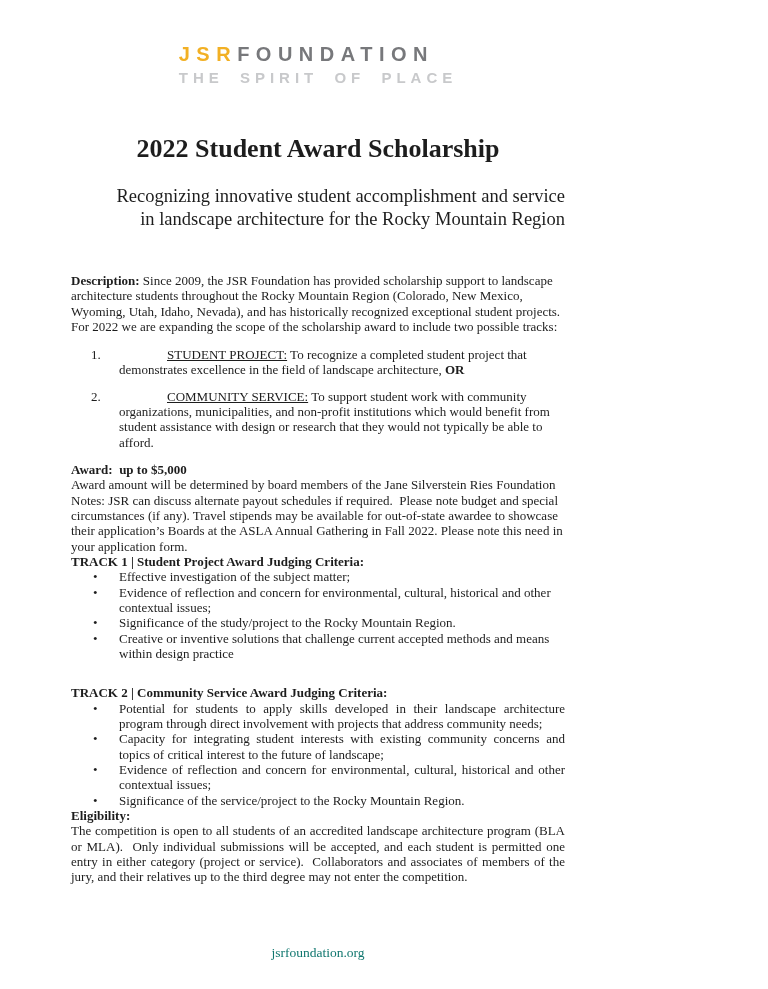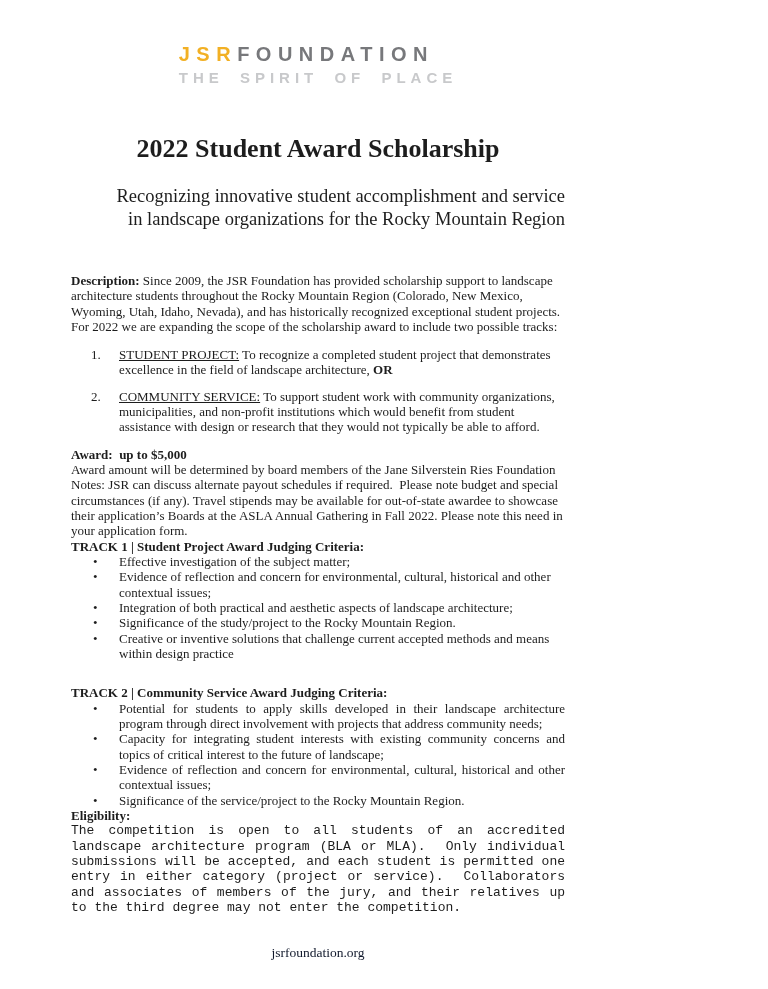--- a/index.html
+++ b/index.html
@@ -62,21 +62,21 @@
   }
 
   
   .doc-body {
     margin-top: 42px;
     font-size: 13px;
     line-height: 1.18;
   }
   .doc-body p { margin: 0; }
   b, .bold { font-weight: bold; }
-  .underline { text-decoration: underline; }
+  .underline { text-decoration: underline; margin-left: 48px; }
   .pre { white-space: pre-wrap; }
 
   .num-item {
     display: flex;
     padding-left: 20px;
   }
   .num-item .num {
     width: 28px;
     flex-shrink: 0;
   }
@@ -100,49 +100,49 @@
   }
   ul.criteria-list li::before {
     content: "\2022";
     position: absolute;
     left: 22px;
     top: 0;
   }
   ul.criteria-list.justified li { text-align: justify; }
 
   .eligibility-heading { margin-top: 13px; font-weight: bold; }
-  .eligibility-para { text-align: justify; font-family: Liberation Mono, monospace; }
+  .eligibility-para { text-align: justify; }
 
   
   .footer {
     position: absolute;
     left: 0;
     bottom: 28px;
     width: 100%;
     text-align: center;
     font-size: 13.5px;
-    color: #0f172a;
+    color: #0f766e;
   }
 </style>
 </head>
 <body>
 
 <div class="page">
 
   <div class="logo-block">
     <div class="logo-line">
       <span style="color:#F2B024;">JSR</span><span style="color:#77787B;">FOUNDATION</span>
     </div>
     <div class="logo-tagline" style="color:#C8C9CB;">THE SPIRIT OF PLACE</div>
   </div>
 
   <div class="doc-title">2022 Student Award Scholarship</div>
   <div class="doc-subtitle">
     <span>Recognizing innovative student accomplishment and service</span><br>
-    <span>in landscape organizations for the Rocky Mountain Region</span>
+    <span>in landscape architecture for the Rocky Mountain Region</span>
   </div>
 
   <div class="doc-body">
 
     <p>
       <b>Description:</b><span> Since 2009, the JSR Foundation has provided scholarship support to landscape architecture students throughout the Rocky Mountain Region (Colorado, New Mexico, Wyoming, Utah, Idaho, Nevada), and has historically recognized exceptional student projects. For 2022 we are expanding the scope of the scholarship award to include two possible tracks:</span>
     </p>
 
     <div class="num-item num-item-1">
       <span class="num">1.</span>
@@ -160,21 +160,20 @@
     <div class="award-block">
       <p class="bold pre">Award:  up to $5,000</p>
       <p>Award amount will be determined by board members of the Jane Silverstein Ries Foundation</p>
     </div>
     <p class="notes-para pre">Notes: JSR can discuss alternate payout schedules if required.  Please note budget and special circumstances (if any). Travel stipends may be available for out-of-state awardee to showcase their application’s Boards at the ASLA Annual Gathering in Fall 2022. Please note this need in your application form.</p>
 
     <p class="criteria-heading">TRACK 1 | Student Project Award Judging Criteria:</p>
     <ul class="criteria-list">
       <li>Effective investigation of the subject matter;</li>
       <li>Evidence of reflection and concern for environmental, cultural, historical and other contextual issues;</li>
-      <li>Integration of both practical and aesthetic aspects of landscape architecture;</li>
       <li>Significance of the study/project to the Rocky Mountain Region.</li>
       <li>Creative or inventive solutions that challenge current accepted methods and means within design practice</li>
     </ul>
 
     <p class="criteria-heading t2">TRACK 2 | Community Service Award Judging Criteria:</p>
     <ul class="criteria-list justified">
       <li>Potential for students to apply skills developed in their landscape architecture program through direct involvement with projects that address community needs;</li>
       <li>Capacity for integrating student interests with existing community concerns and topics of critical interest to the future of landscape;</li>
       <li>Evidence of reflection and concern for environmental, cultural, historical and other contextual issues;</li>
       <li>Significance of the service/project to the Rocky Mountain Region.</li>

